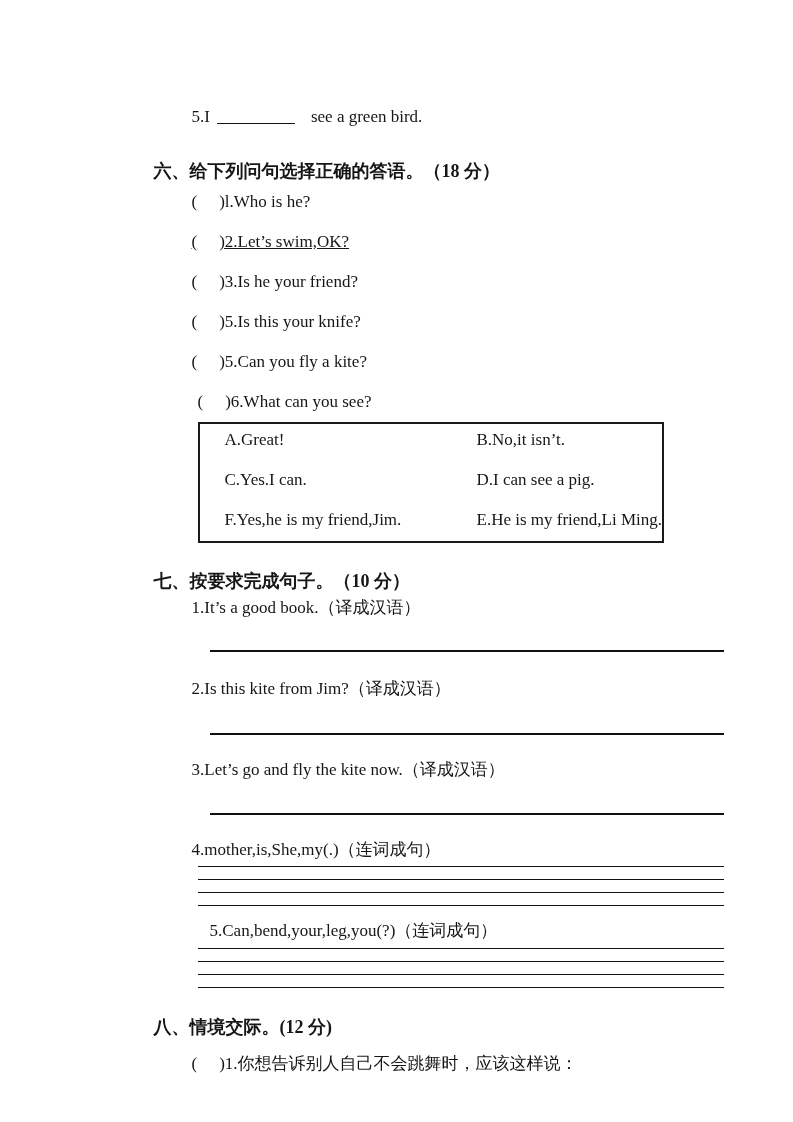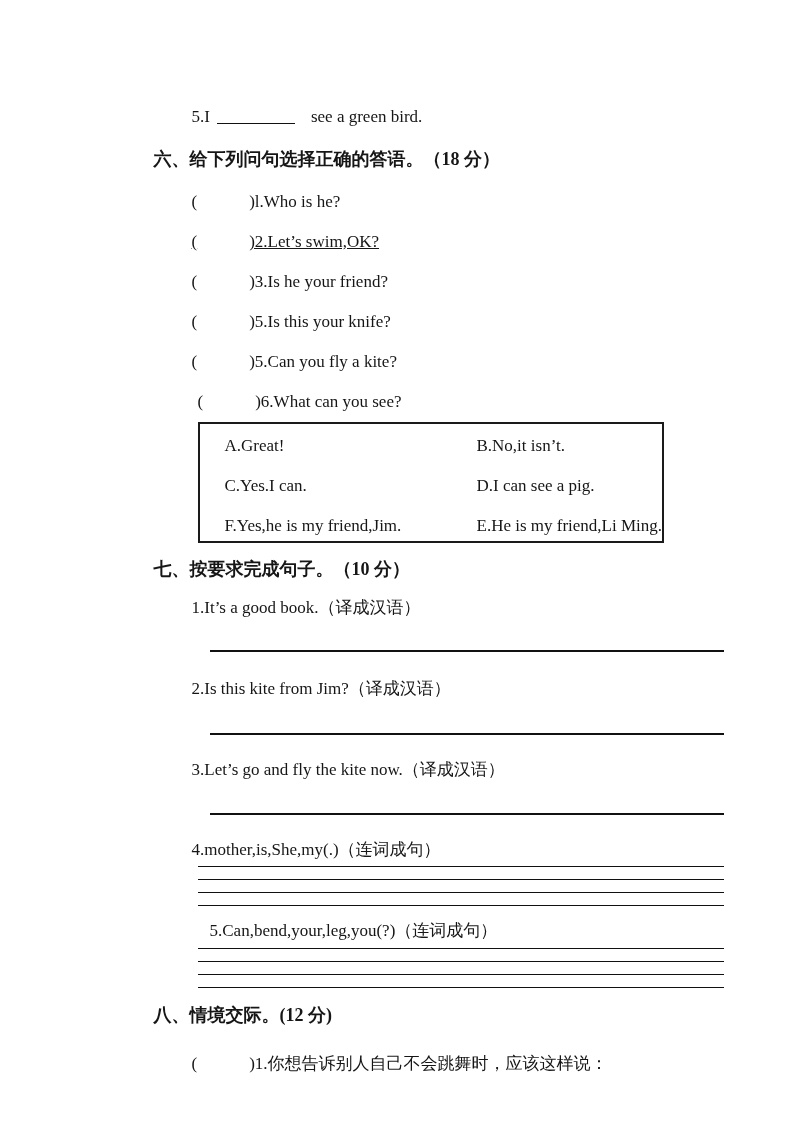--- a/index.html
+++ b/index.html
@@ -12,38 +12,39 @@
     color:#161616;
     font-family:"Liberation Serif","DejaVu Serif",serif;
     overflow:hidden;
   }
   .abs { position:absolute; }
   .en { font-size:17px; line-height:22px; white-space:nowrap; }
   .heading {
     font-size:18px; line-height:24px;
     font-weight:bold;
     white-space:nowrap;
+    margin-top:12px;
   }
   .qrow { font-size:17px; line-height:22px; white-space:nowrap; }
-  .qrow .qtext { margin-left:52px; }
+  .qrow .qtext { margin-left:22px; }
   .blank-underline {
     display:inline-block;
     width:78px; height:15px;
     border-bottom:1.6px solid #111;
     margin:0 16px 0 7px;
     position:relative; top:2px;
   }
   .answer-box {
     left:128px; top:422px;
     width:466px; height:121px;
     border:2px solid #1a1a1a;
     display:grid;
     grid-template-columns:252px 1fr;
     grid-auto-rows:40px;
-    padding:11px 0 0 25px;
+    padding:5px 0 0 25px;
   }
   .answer-box .cell { font-size:17px; line-height:22px; white-space:nowrap; }
   .answer-line {
     border-top:2px solid #111;
     left:140px; width:550px; height:0;
   }
   .writing-line {
     border-top:1.6px solid #111;
     left:128px; width:559px; height:0;
   }

